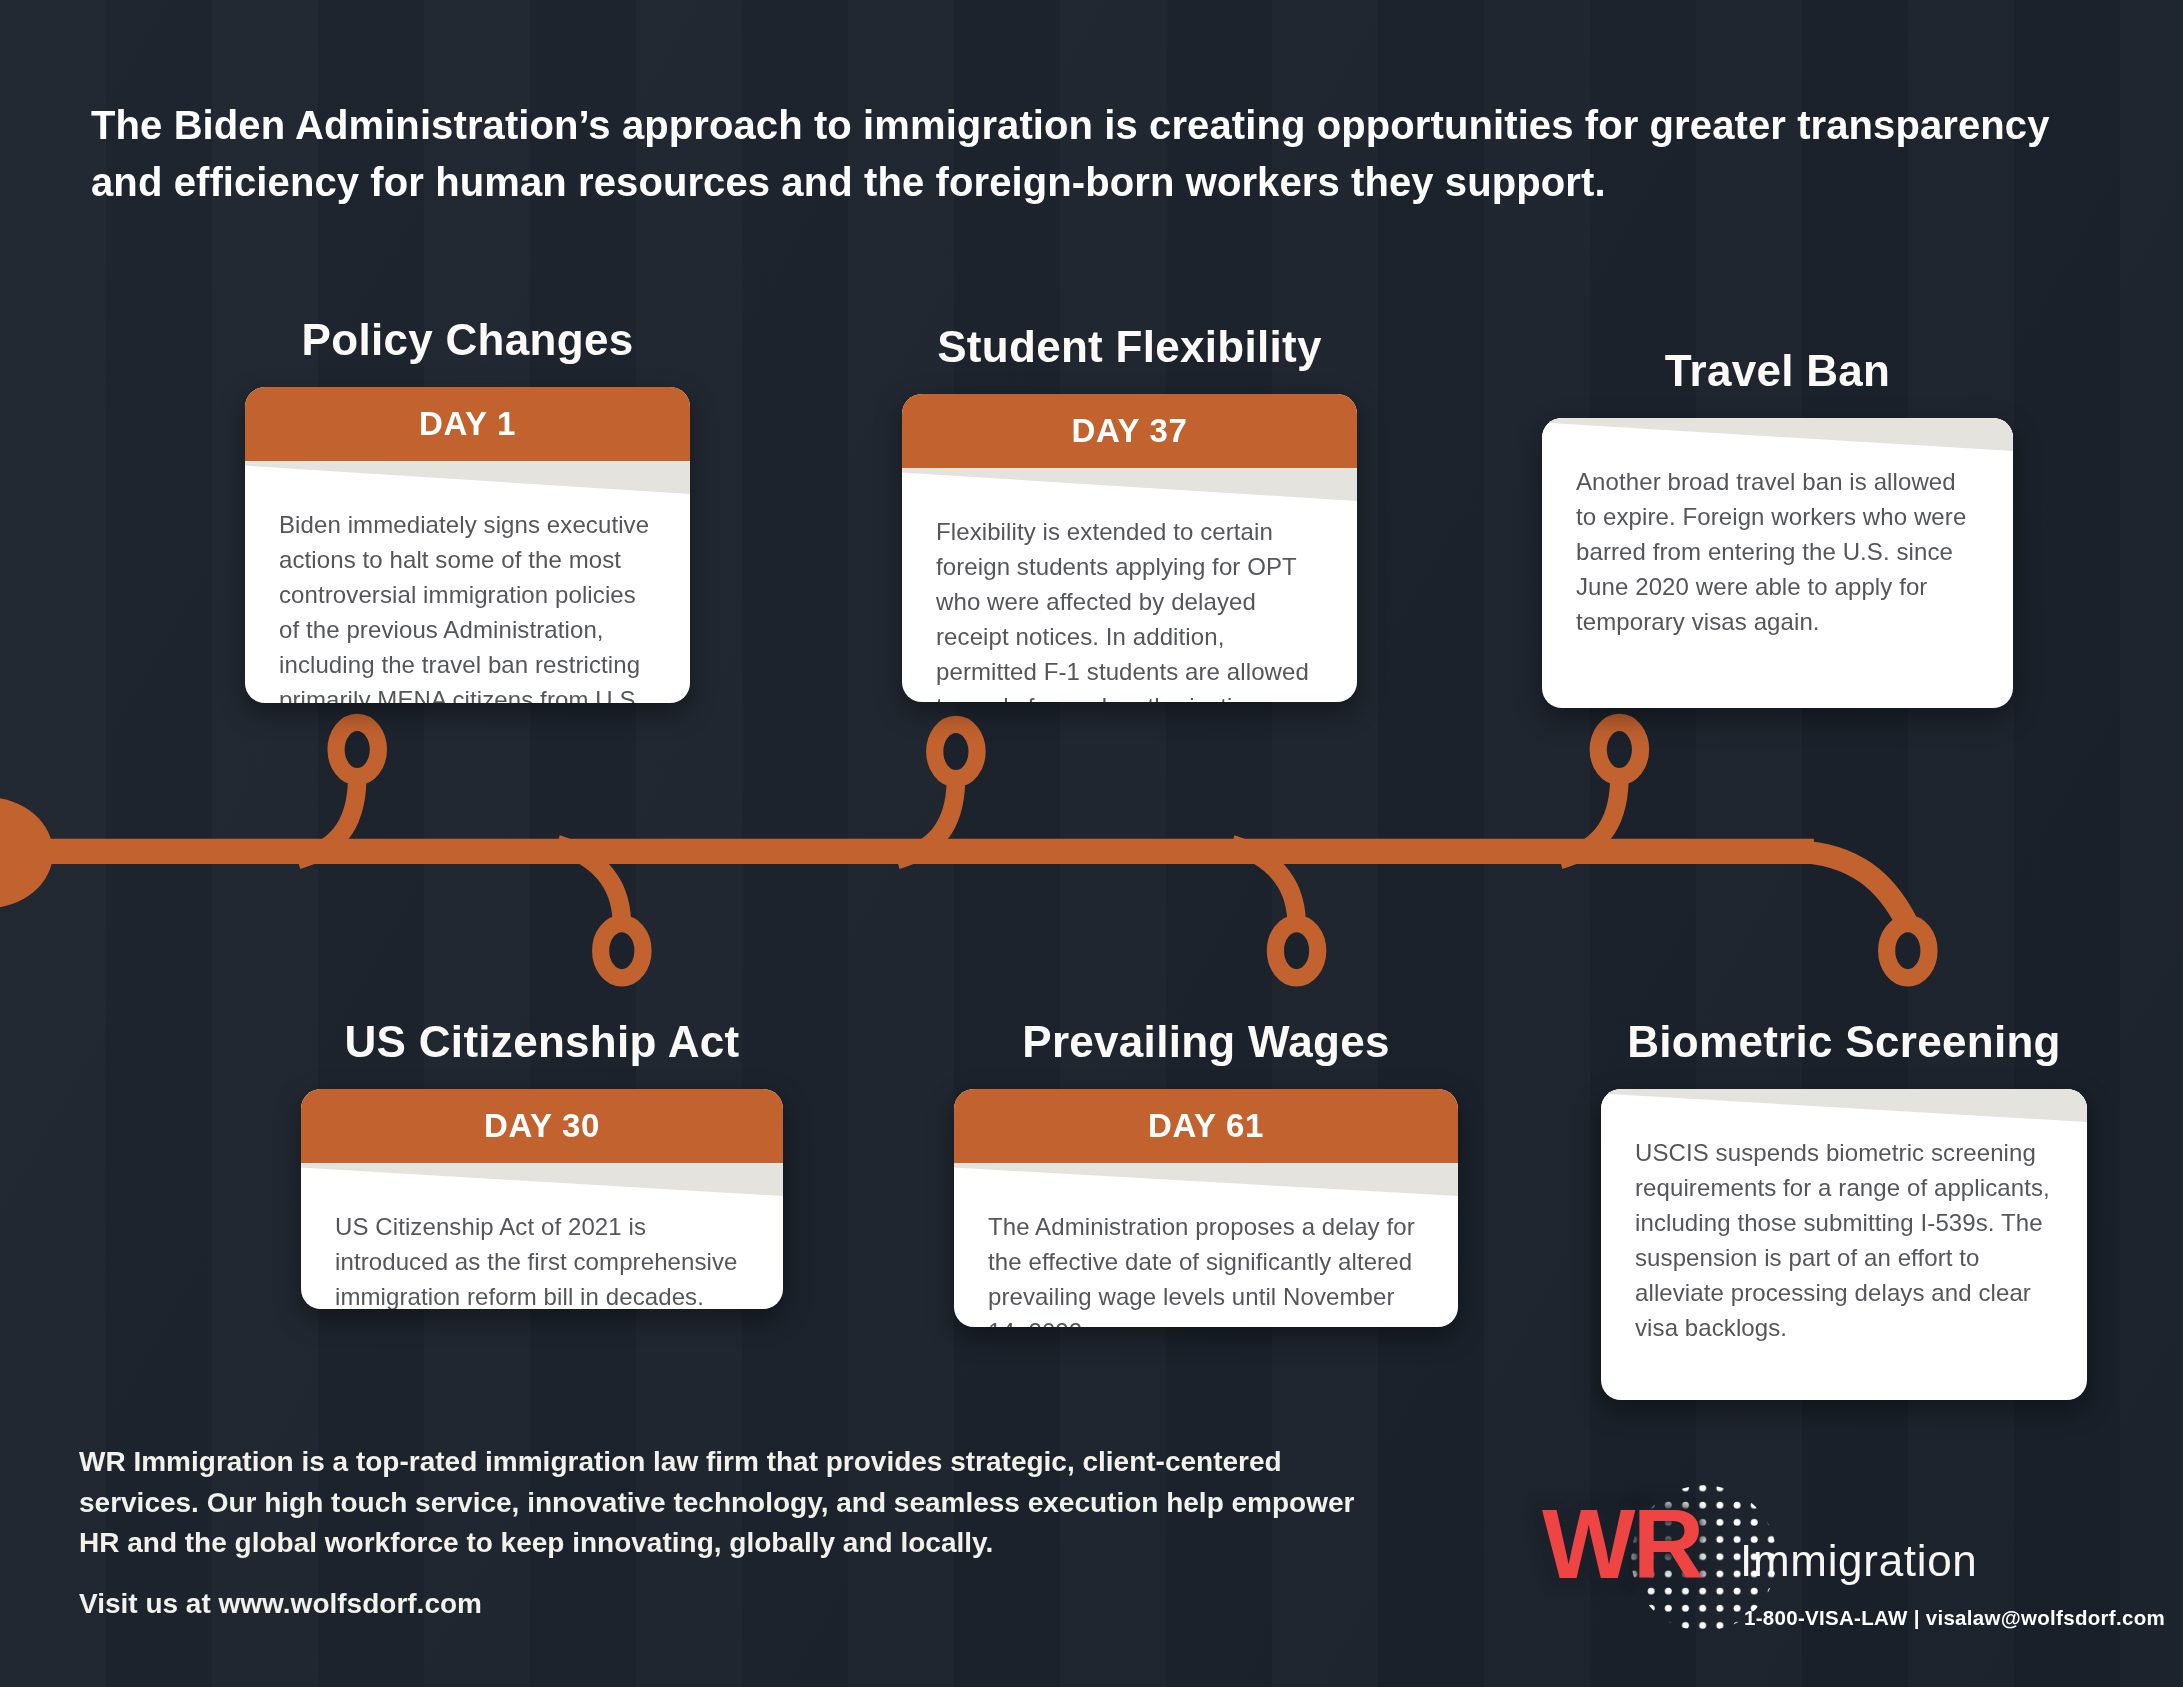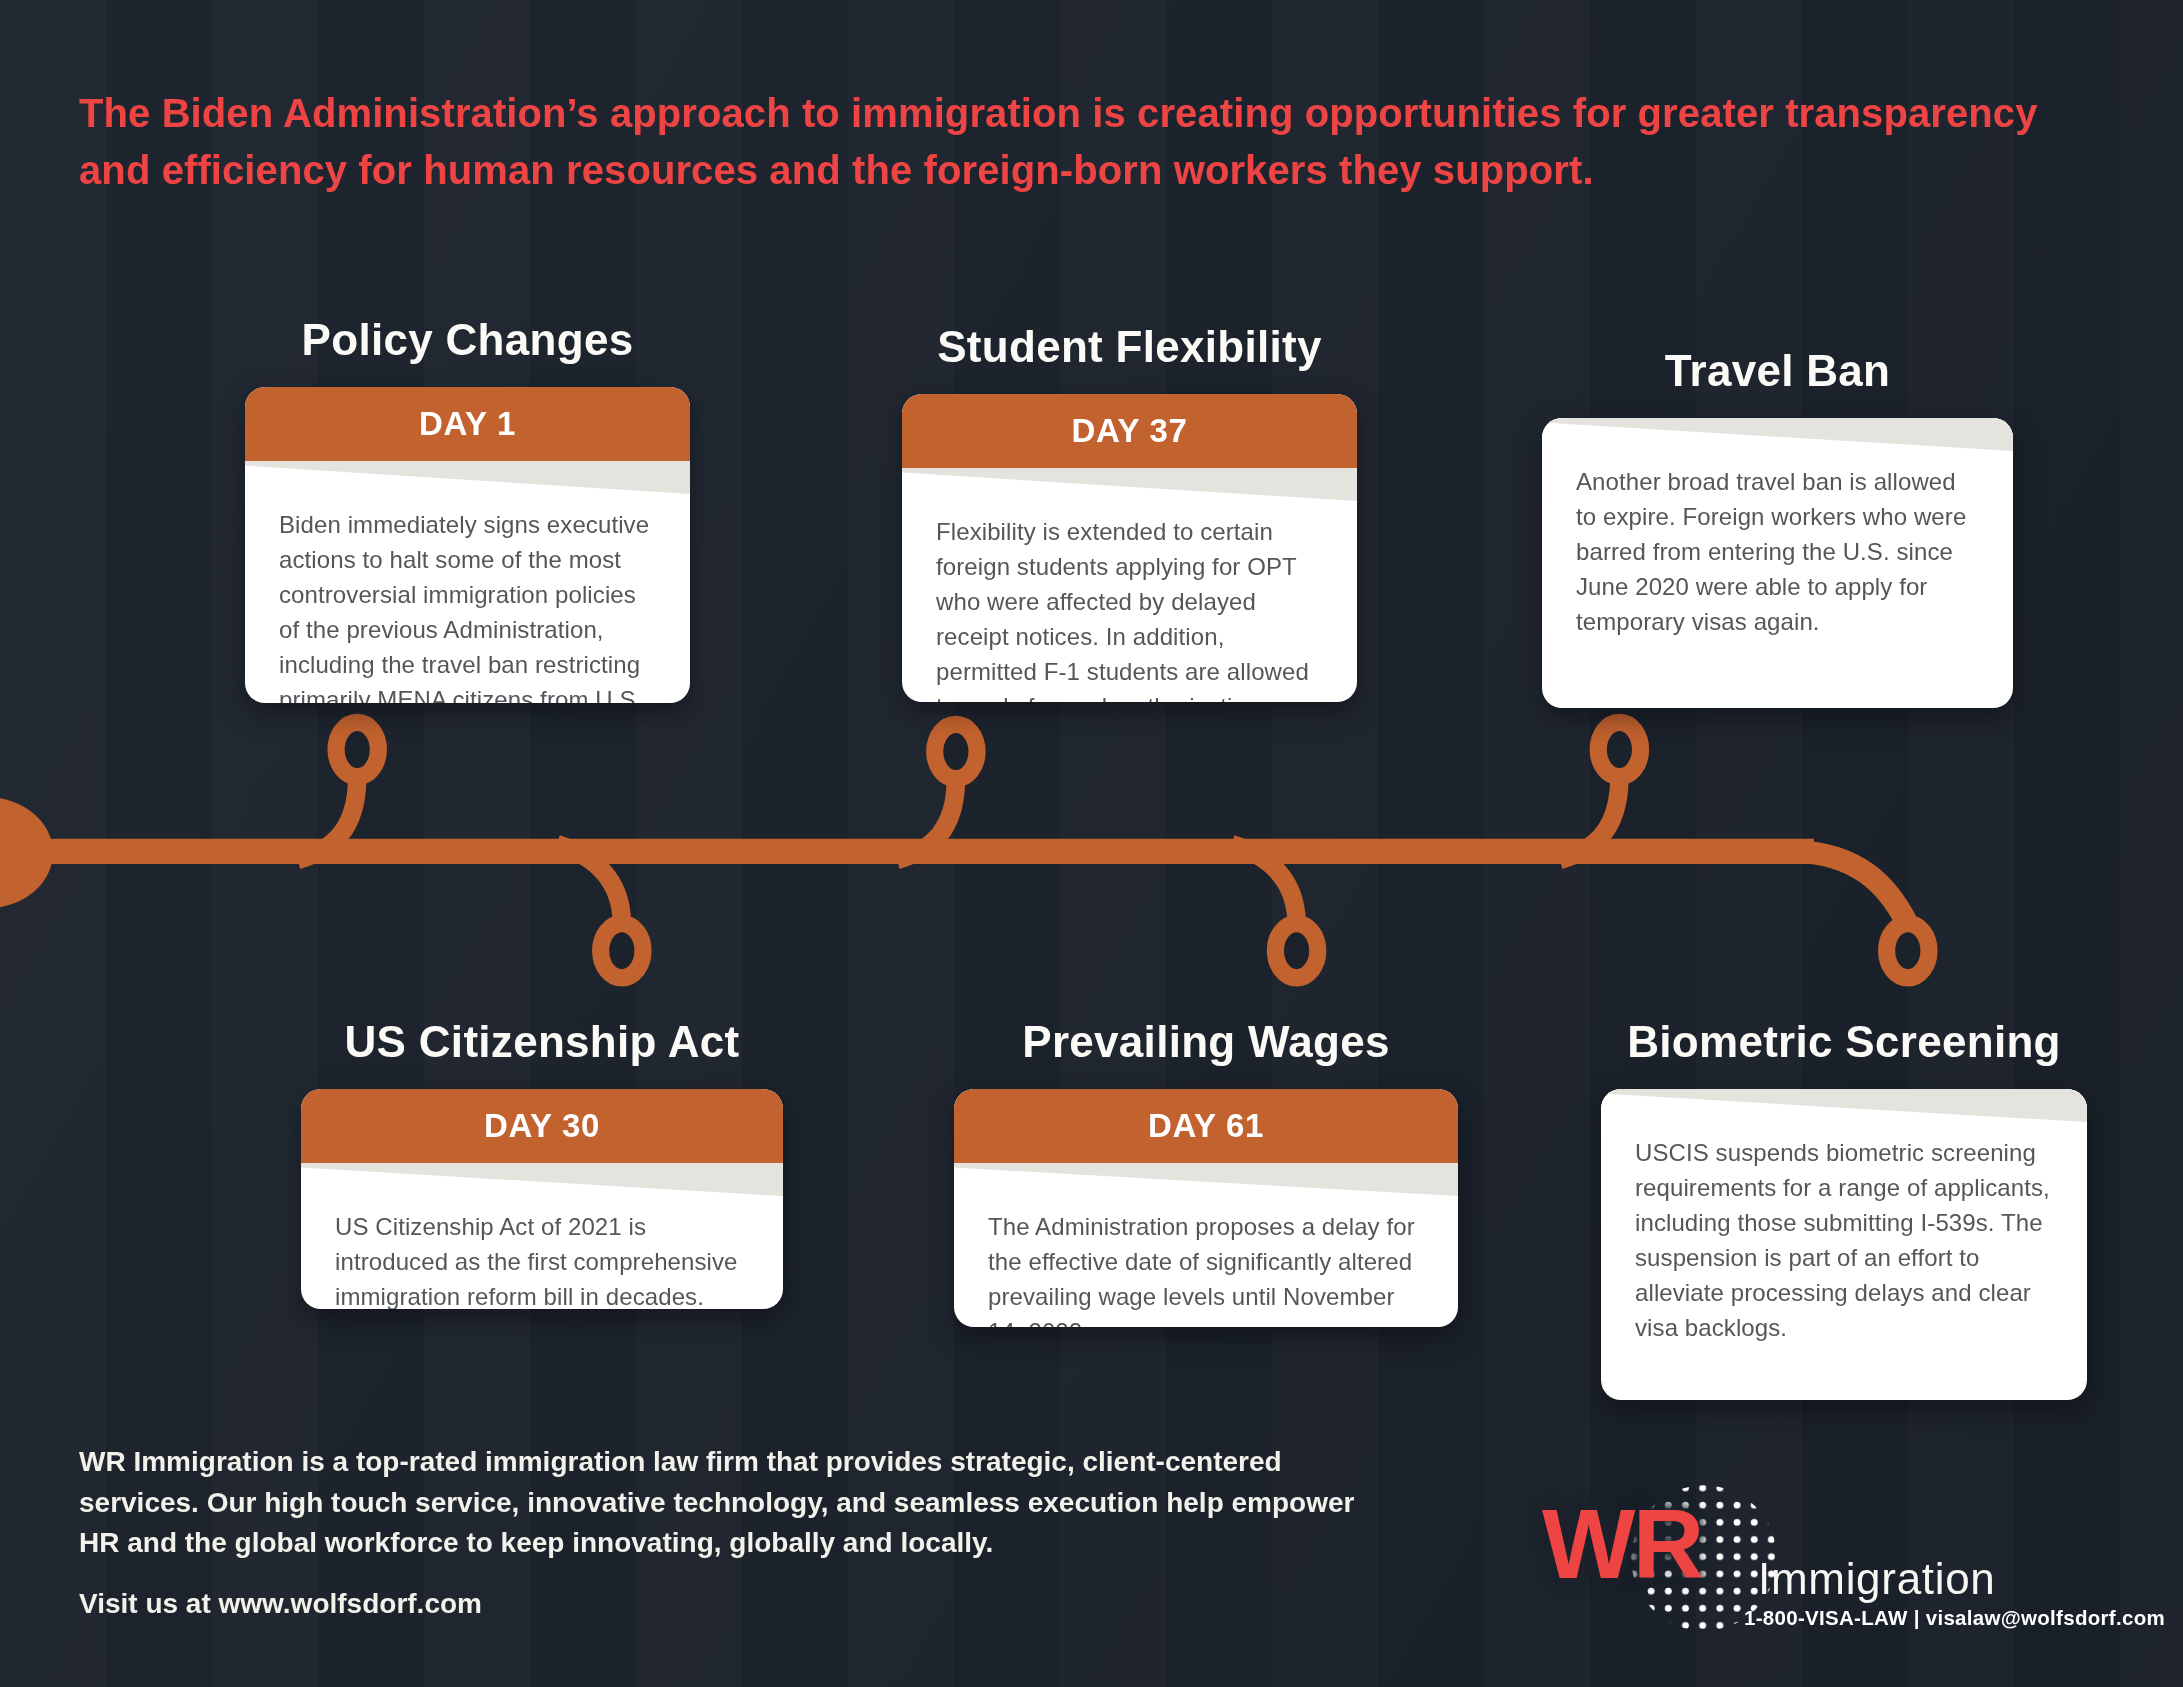--- a/index.html
+++ b/index.html
@@ -13,22 +13,22 @@
     position:absolute;inset:0;pointer-events:none;
     background:
       repeating-linear-gradient(90deg,
         rgba(255,255,255,0.015) 0 106px,
         rgba(0,0,0,0.025) 106px 212px),
       linear-gradient(120deg, rgba(255,255,255,0.02), rgba(0,0,0,0.05));
   }
 
   .intro{
     position:absolute;left:79px;top:85px;width:2024px;
-    color:#ef4444;font-size:40px;line-height:1.42;font-weight:700;
-    margin:0;letter-spacing:0.1px;
+    color:#ffffff;font-size:40px;line-height:1.42;font-weight:700;
+    margin:12px;letter-spacing:0.1px;
   }
 
   .timeline-svg{position:absolute;left:0;top:0;}
 
   .card{position:absolute;}
   .card-title{
     position:absolute;bottom:calc(100% + 22.5px);left:0;right:0;margin:0;
     text-align:center;color:#fbfaf6;font-size:44px;font-weight:700;
     white-space:nowrap;letter-spacing:0.3px;
   }
@@ -69,21 +69,21 @@
   }
 
   .logo{position:absolute;left:1542px;top:1475px;width:635px;height:212px;}
   .logo-dots{position:absolute;left:86px;top:6.6px;}
   .logo-wr{
     position:absolute;left:0;top:12px;margin:0;
     color:#ef4444;font-size:99px;font-weight:700;letter-spacing:-2.6px;
     text-shadow:0 0 9.3px #1b222c,0 0 14.6px #1b222c,0 0 20px #1b222c;
   }
   .logo-name{
-    position:absolute;left:198px;top:61px;margin:18px;
+    position:absolute;left:198px;top:61px;margin:0;
     color:#f7f6f2;font-size:44px;font-weight:400;letter-spacing:0.7px;
   }
   .logo-contact{
     position:absolute;left:202px;top:131px;margin:0;
     color:#ffffff;font-size:20.5px;font-weight:700;letter-spacing:0.3px;
   }
 </style>
 </head>
 <body>
 

